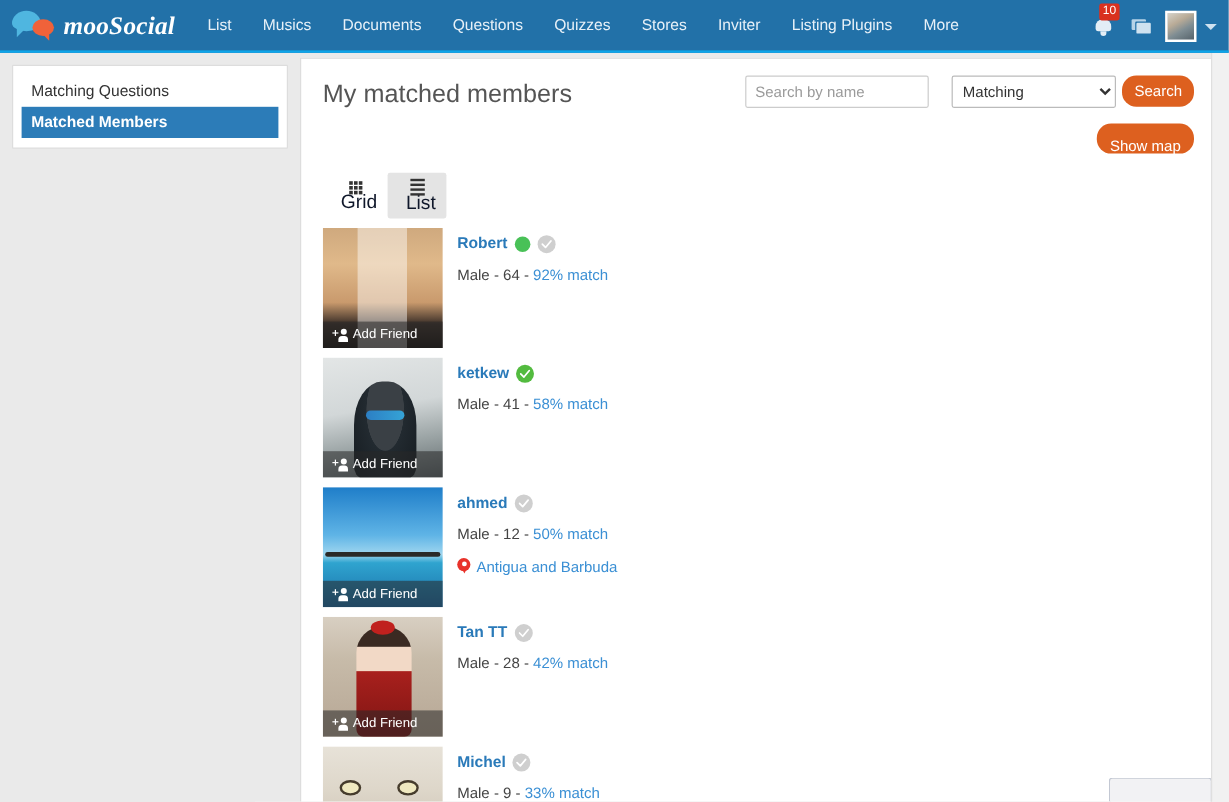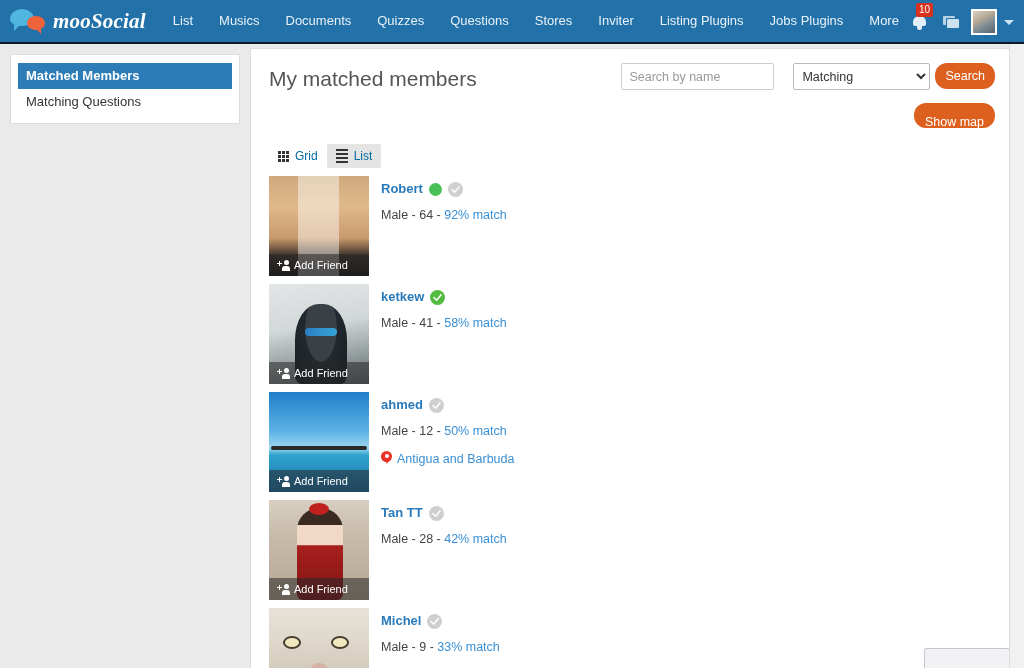--- a/index.html
+++ b/index.html
@@ -11,21 +11,21 @@
     font-family: "Liberation Sans", sans-serif;
     font-size: 13px;
     color: #333;
   }
 
   
   .navbar {
     position: relative;
     height: 44px;
     background: #2271a8;
-    border-bottom: 2px solid #0f172a;
+    border-bottom: 2px solid #0ea5e9;
     display: flex;
     align-items: center;
     padding: 0 8px 0 10px;
     white-space: nowrap;
   }
   .brand {
     display: flex; align-items: center;
     margin-right: 14px;
     cursor: pointer;
   }
@@ -177,24 +177,25 @@
     cursor: pointer;
     font-family: "Liberation Sans", sans-serif;
   }
   .btn-search { margin-left: 5px; }
   .showmap-row { display: flex; justify-content: flex-end; margin-top: 13px; }
   .btn-showmap { height: 25px; padding: 12px 11px; }
 
   .view-toggle { display: flex; align-items: center; margin-top: 16px; }
   .vt-btn {
     display: flex; align-items: center;
-    font-size: 12px; color: #0369a1;
+    font-size: 16px; color: #0f172a;
     padding: 5px 9px; cursor: pointer;
     border-radius: 2px;
     line-height: 14px;
+    flex-direction: column;
   }
   .vt-btn.active { background: #e4e4e4; }
   .vt-label { margin-left: 6px; }
   .ico-grid {
     display: grid; grid-template-columns: repeat(3, 3px);
     grid-auto-rows: 3px; gap: 1px;
   }
   .ico-grid i { background: #333; display: block; width: 3px; height: 3px; }
   .ico-list { width: 12px; }
   .ico-list i {
@@ -359,48 +360,47 @@
       <span class="bub bub-blue"></span>
       <span class="bub bub-orange"></span>
     </div>
     <span class="brand-text">mooSocial</span>
   </div>
 
   <div class="nav-links">
     <a class="nav-link">List</a>
     <a class="nav-link">Musics</a>
     <a class="nav-link">Documents</a>
+    <a class="nav-link">Questions</a>
     <a class="nav-link">Quizzes</a>
-    <a class="nav-link">Questions</a>
     <a class="nav-link">Stores</a>
     <a class="nav-link">Inviter</a>
     <a class="nav-link">Listing Plugins</a>
-    <a class="nav-link">Jobs Plugins</a>
     <a class="nav-link">More</a>
   </div>
 
   <div class="nav-right">
     <div class="nav-icon-wrap">
       <span class="bell"></span>
       <span class="badge">10</span>
     </div>
     <div class="nav-icon-wrap">
       <span class="chat-ico"></span>
     </div>
     <div class="avatar-nav"></div>
     <div class="chev"></div>
   </div>
 </div>
 
 <div class="page">
 
   <div class="sidebar">
     <div class="side-card">
+      <a class="side-item">Matching Questions</a>
       <a class="side-item active">Matched Members</a>
-      <a class="side-item">Matching Questions</a>
     </div>
   </div>
 
   <div class="main-wrap">
     <div class="main">
 
       <div class="main-head">
         <h1 class="page-title">My matched members</h1>
 
         <div>

